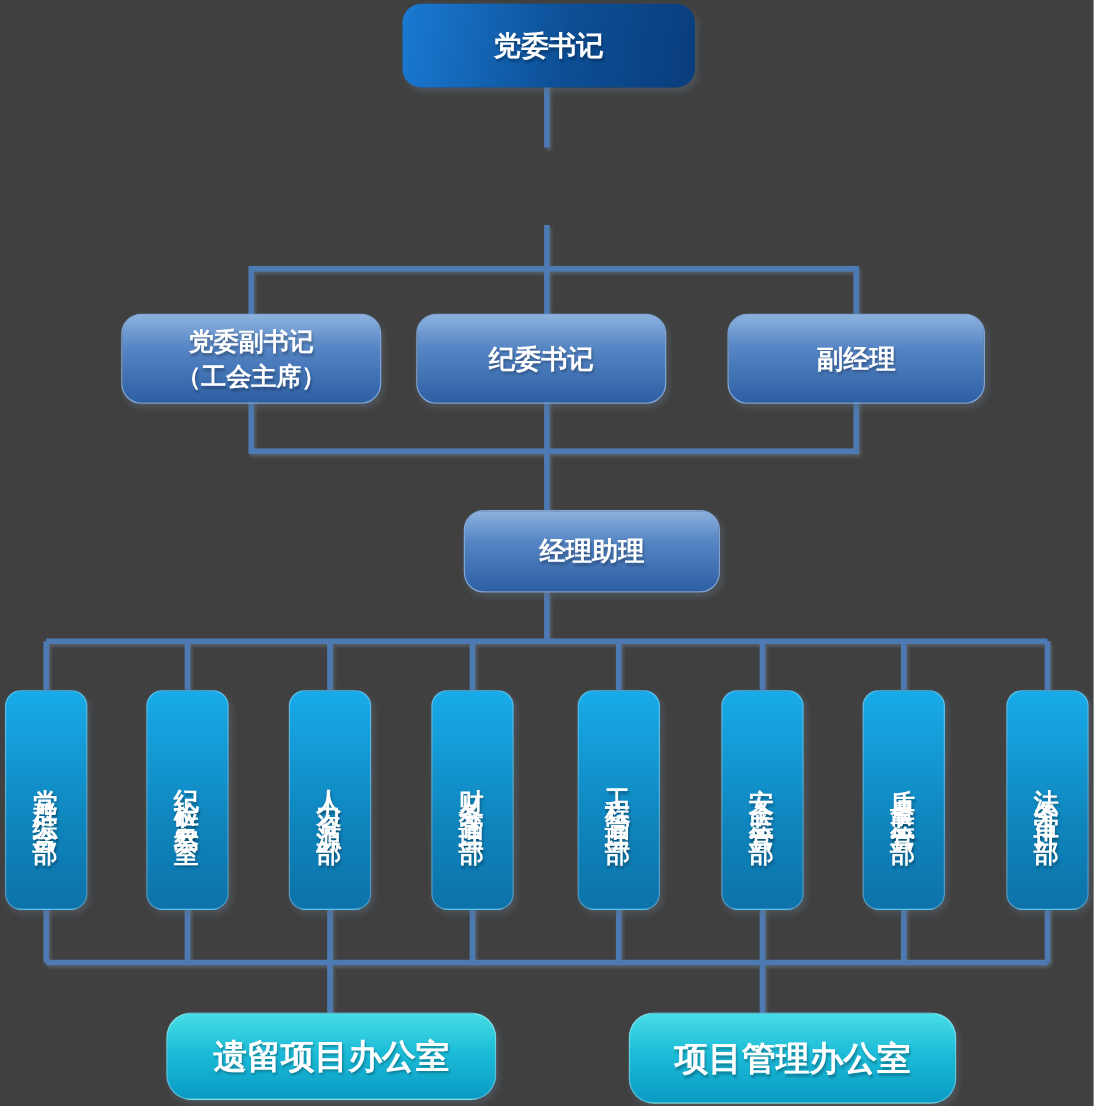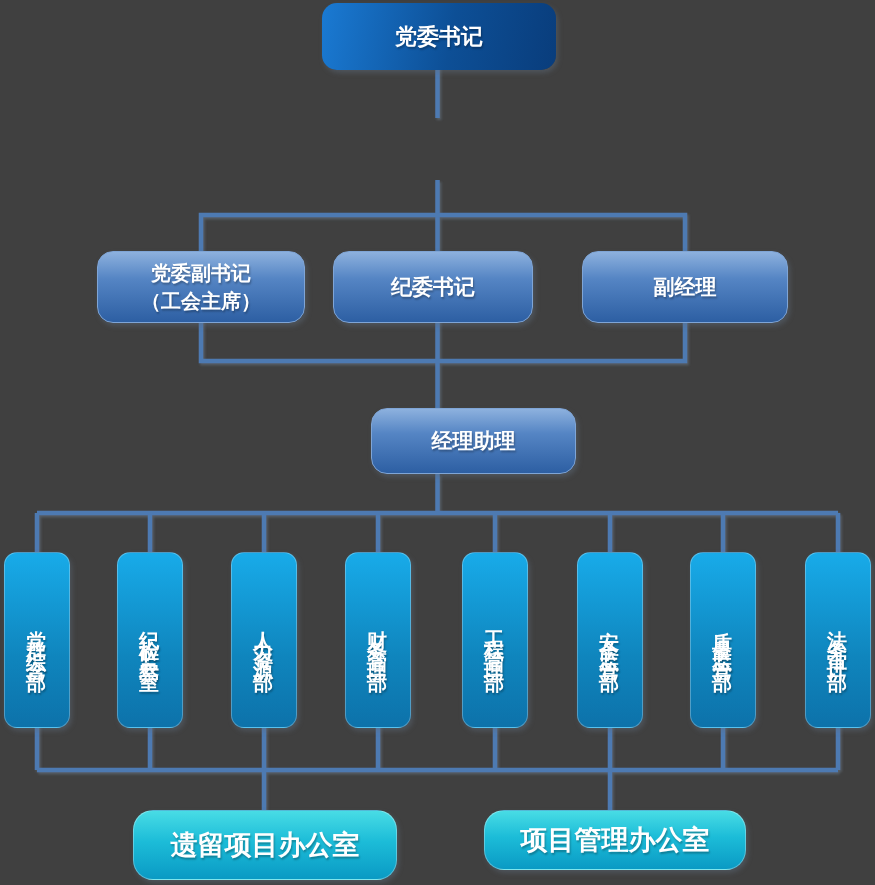--- a/index.html
+++ b/index.html
@@ -137,15 +137,15 @@
     <span class="vtext">安全监管部</span>
   </div>
   <div class="node dept" style="left:690px; top:552px; width:66px; height:176px;">
     <span class="vtext">质量监管部</span>
   </div>
   <div class="node dept" style="left:805px; top:552px; width:66px; height:176px;">
     <span class="vtext">法务审计部</span>
   </div>
 
   <div class="node office" style="left:133px; top:810px; width:264px; height:70px;">遗留项目办公室</div>
-  <div class="node office" style="left:484px; top:810px; width:262px; height:60px;">项目管理办公室</div>
+  <div class="node office" style="left:503px; top:810px; width:262px; height:73px;">项目管理办公室</div>
 
 </div>
 
 </body></html>

